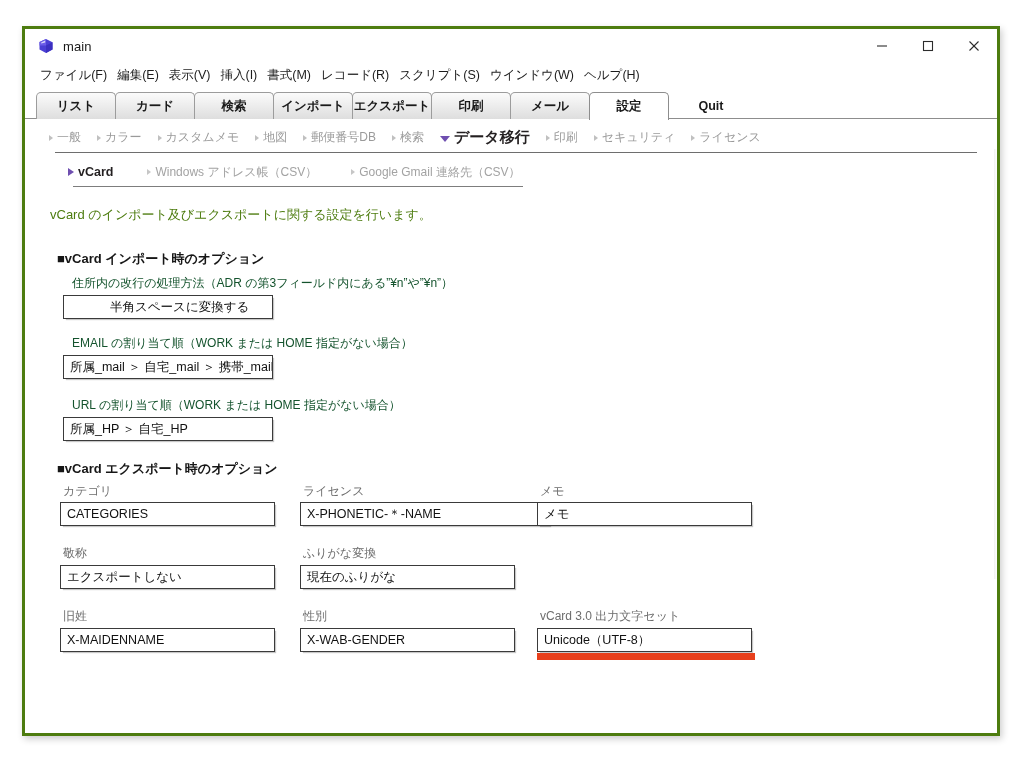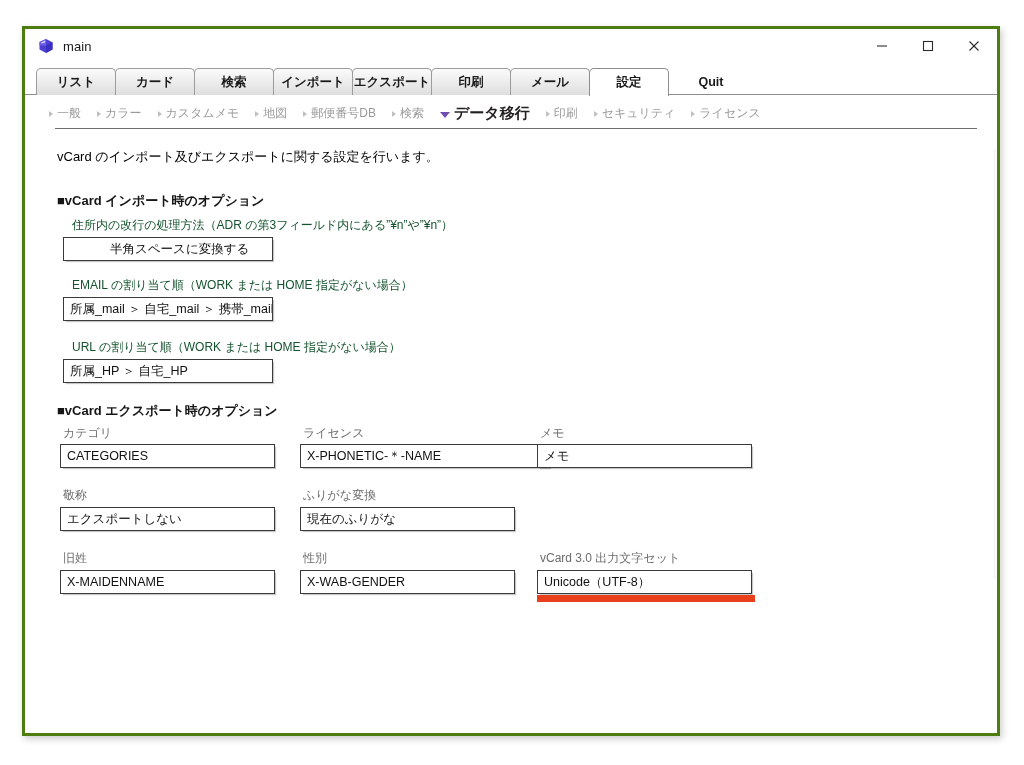--- a/index.html
+++ b/index.html
@@ -237,24 +237,24 @@
     border-bottom: 4.5px solid transparent;
   }
 
   
   .content {
     position: relative;
     padding: 0 0 0 0;
   }
   .intro {
     position: absolute;
-    left: 32px;
+    left: 25px;
     top: 21px;
     font-size: 13px;
-    color: #000000;
+    color: #4d7c0f;
   }
 
   .section-head {
     position: absolute;
     font-size: 13px;
     font-weight: bold;
     color: #161616;
     white-space: nowrap;
   }
 
@@ -332,20 +332,31 @@
         </div>
         <div class="win-btn">
           <svg width="12" height="12" viewBox="0 0 12 12">
               <line x1="1.5" y1="1.5" x2="10.5" y2="10.5" stroke="#2c2c2c" stroke-width="1.1"></line>
               <line x1="10.5" y1="1.5" x2="1.5" y2="10.5" stroke="#2c2c2c" stroke-width="1.1"></line>
             </svg>
         </div>
       </div>
     </div>
 
+    <div class="menubar" id="menubar">
+        <div class="menu-item">ファイル(F)</div>
+        <div class="menu-item">編集(E)</div>
+        <div class="menu-item">表示(V)</div>
+        <div class="menu-item">挿入(I)</div>
+        <div class="menu-item">書式(M)</div>
+        <div class="menu-item">レコード(R)</div>
+        <div class="menu-item">スクリプト(S)</div>
+        <div class="menu-item">ウインドウ(W)</div>
+        <div class="menu-item">ヘルプ(H)</div>
+      </div>
 
     <div class="tabstrip" id="tabstrip">
         <div class="tab">リスト</div>
         <div class="tab">カード</div>
         <div class="tab">検索</div>
         <div class="tab">インポート</div>
         <div class="tab">エクスポート</div>
         <div class="tab">印刷</div>
         <div class="tab">メール</div>
         <div class="tab active">設定</div>
@@ -388,20 +399,34 @@
         <div class="nav1-item">
           <span class="tri"></span>
           <span>セキュリティ</span>
         </div>
         <div class="nav1-item">
           <span class="tri"></span>
           <span>ライセンス</span>
         </div>
       </div>
 
+    <div class="subnav2" id="subnav2">
+        <div class="nav2-item active">
+          <span class="tri"></span>
+          <span>vCard</span>
+        </div>
+        <div class="nav2-item">
+          <span class="tri"></span>
+          <span>Windows アドレス帳（CSV）</span>
+        </div>
+        <div class="nav2-item">
+          <span class="tri"></span>
+          <span>Google Gmail 連絡先（CSV）</span>
+        </div>
+      </div>
 
     <div class="content">
 
       <div class="intro">vCard のインポート及びエクスポートに関する設定を行います。</div>
 
       <div class="section-head" style="left:32px; top:65px;">■vCard インポート時のオプション</div>
 
       <div class="fieldlabel" style="left:47px; top:90px;">住所内の改行の処理方法（ADR の第3フィールド内にある”¥n”や”¥n”）</div>
       <div class="fieldbox" style="left:38px; top:110px; width:210px;padding-left:46px;">半角スペースに変換する</div>
 

